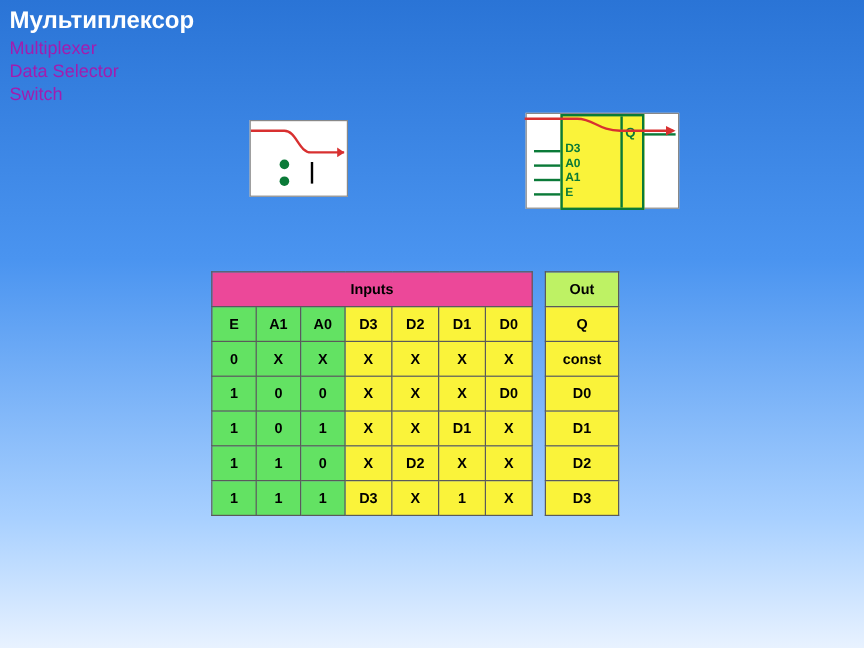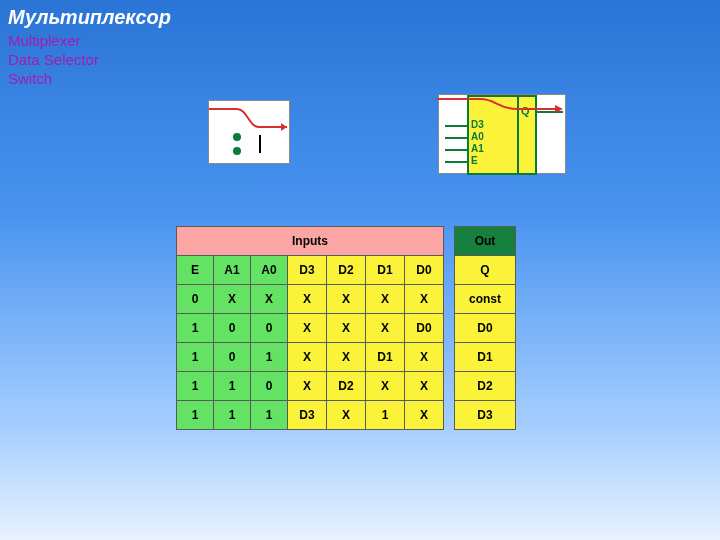--- a/index.html
+++ b/index.html
@@ -1,18 +1,18 @@
 <!DOCTYPE html>
 <html><head>
 <meta charset="utf-8">
 <style>
   html,body{margin:0;padding:0;width:720px;height:540px;font-family:Arial,Helvetica,sans-serif;
     background:linear-gradient(180deg,#2a74d6 0%,#4a94f0 40%,#a8d0ff 80%,#e8f2ff 100%);
     overflow:hidden;}
-  .title{position:absolute;left:8px;top:6px;font-size:20px;font-style:italic;font-weight:bold;color:#fff;}
+  .title{position:absolute;left:8px;top:6px;font-size:20px;font-weight:bold;color:#fff;}
   .subtitle{position:absolute;left:8px;top:32px;font-size:15px;color:#a21caf;line-height:1.25;}
   
   
   .switch-fig{position:absolute;left:208px;top:100px;width:80px;height:62px;background:#fff;
     border:1px solid #888;}
   .switch-fig .curve{position:absolute;left:0;top:2px;width:78px;height:28px;}
   .switch-fig .node{position:absolute;width:8px;height:8px;border-radius:50%;background:#0a7a38;}
   .switch-fig .bar{position:absolute;width:2px;height:18px;background:#000;}
   
   
@@ -26,22 +26,22 @@
   
   
   .tbl-wrap{position:absolute;left:176px;top:226px;}
   table.tt{border-collapse:collapse;}
   table.tt td,table.tt th{border:1px solid #5a5a5a;text-align:center;font-size:12px;
     font-weight:bold;font-family:Arial,Helvetica,sans-serif;height:28px;padding:0;}
   .w-g{width:36px;background:#63e263;}
   .w-yn{width:38px;background:#faf33a;}
   .w-y{width:36px;background:#faf33a;}
   .w-out{width:60px;background:#faf33a;}
-  .hdr-in{background:#fca5a5;font-weight:normal;}
-  .hdr-out{background:#15803d;font-weight:bold;}
+  .hdr-in{background:#ec4899;font-weight:normal;}
+  .hdr-out{background:#bef264;font-weight:bold;}
   .gap{width:10px;border:none!important;background:transparent!important;}
 </style>
 </head>
 <body>
 
 <div class="title">Мультиплексор</div>
 <div class="subtitle">
   <span>Multiplexer</span><br>
   <span>Data Selector</span><br>
   <span>Switch</span>

